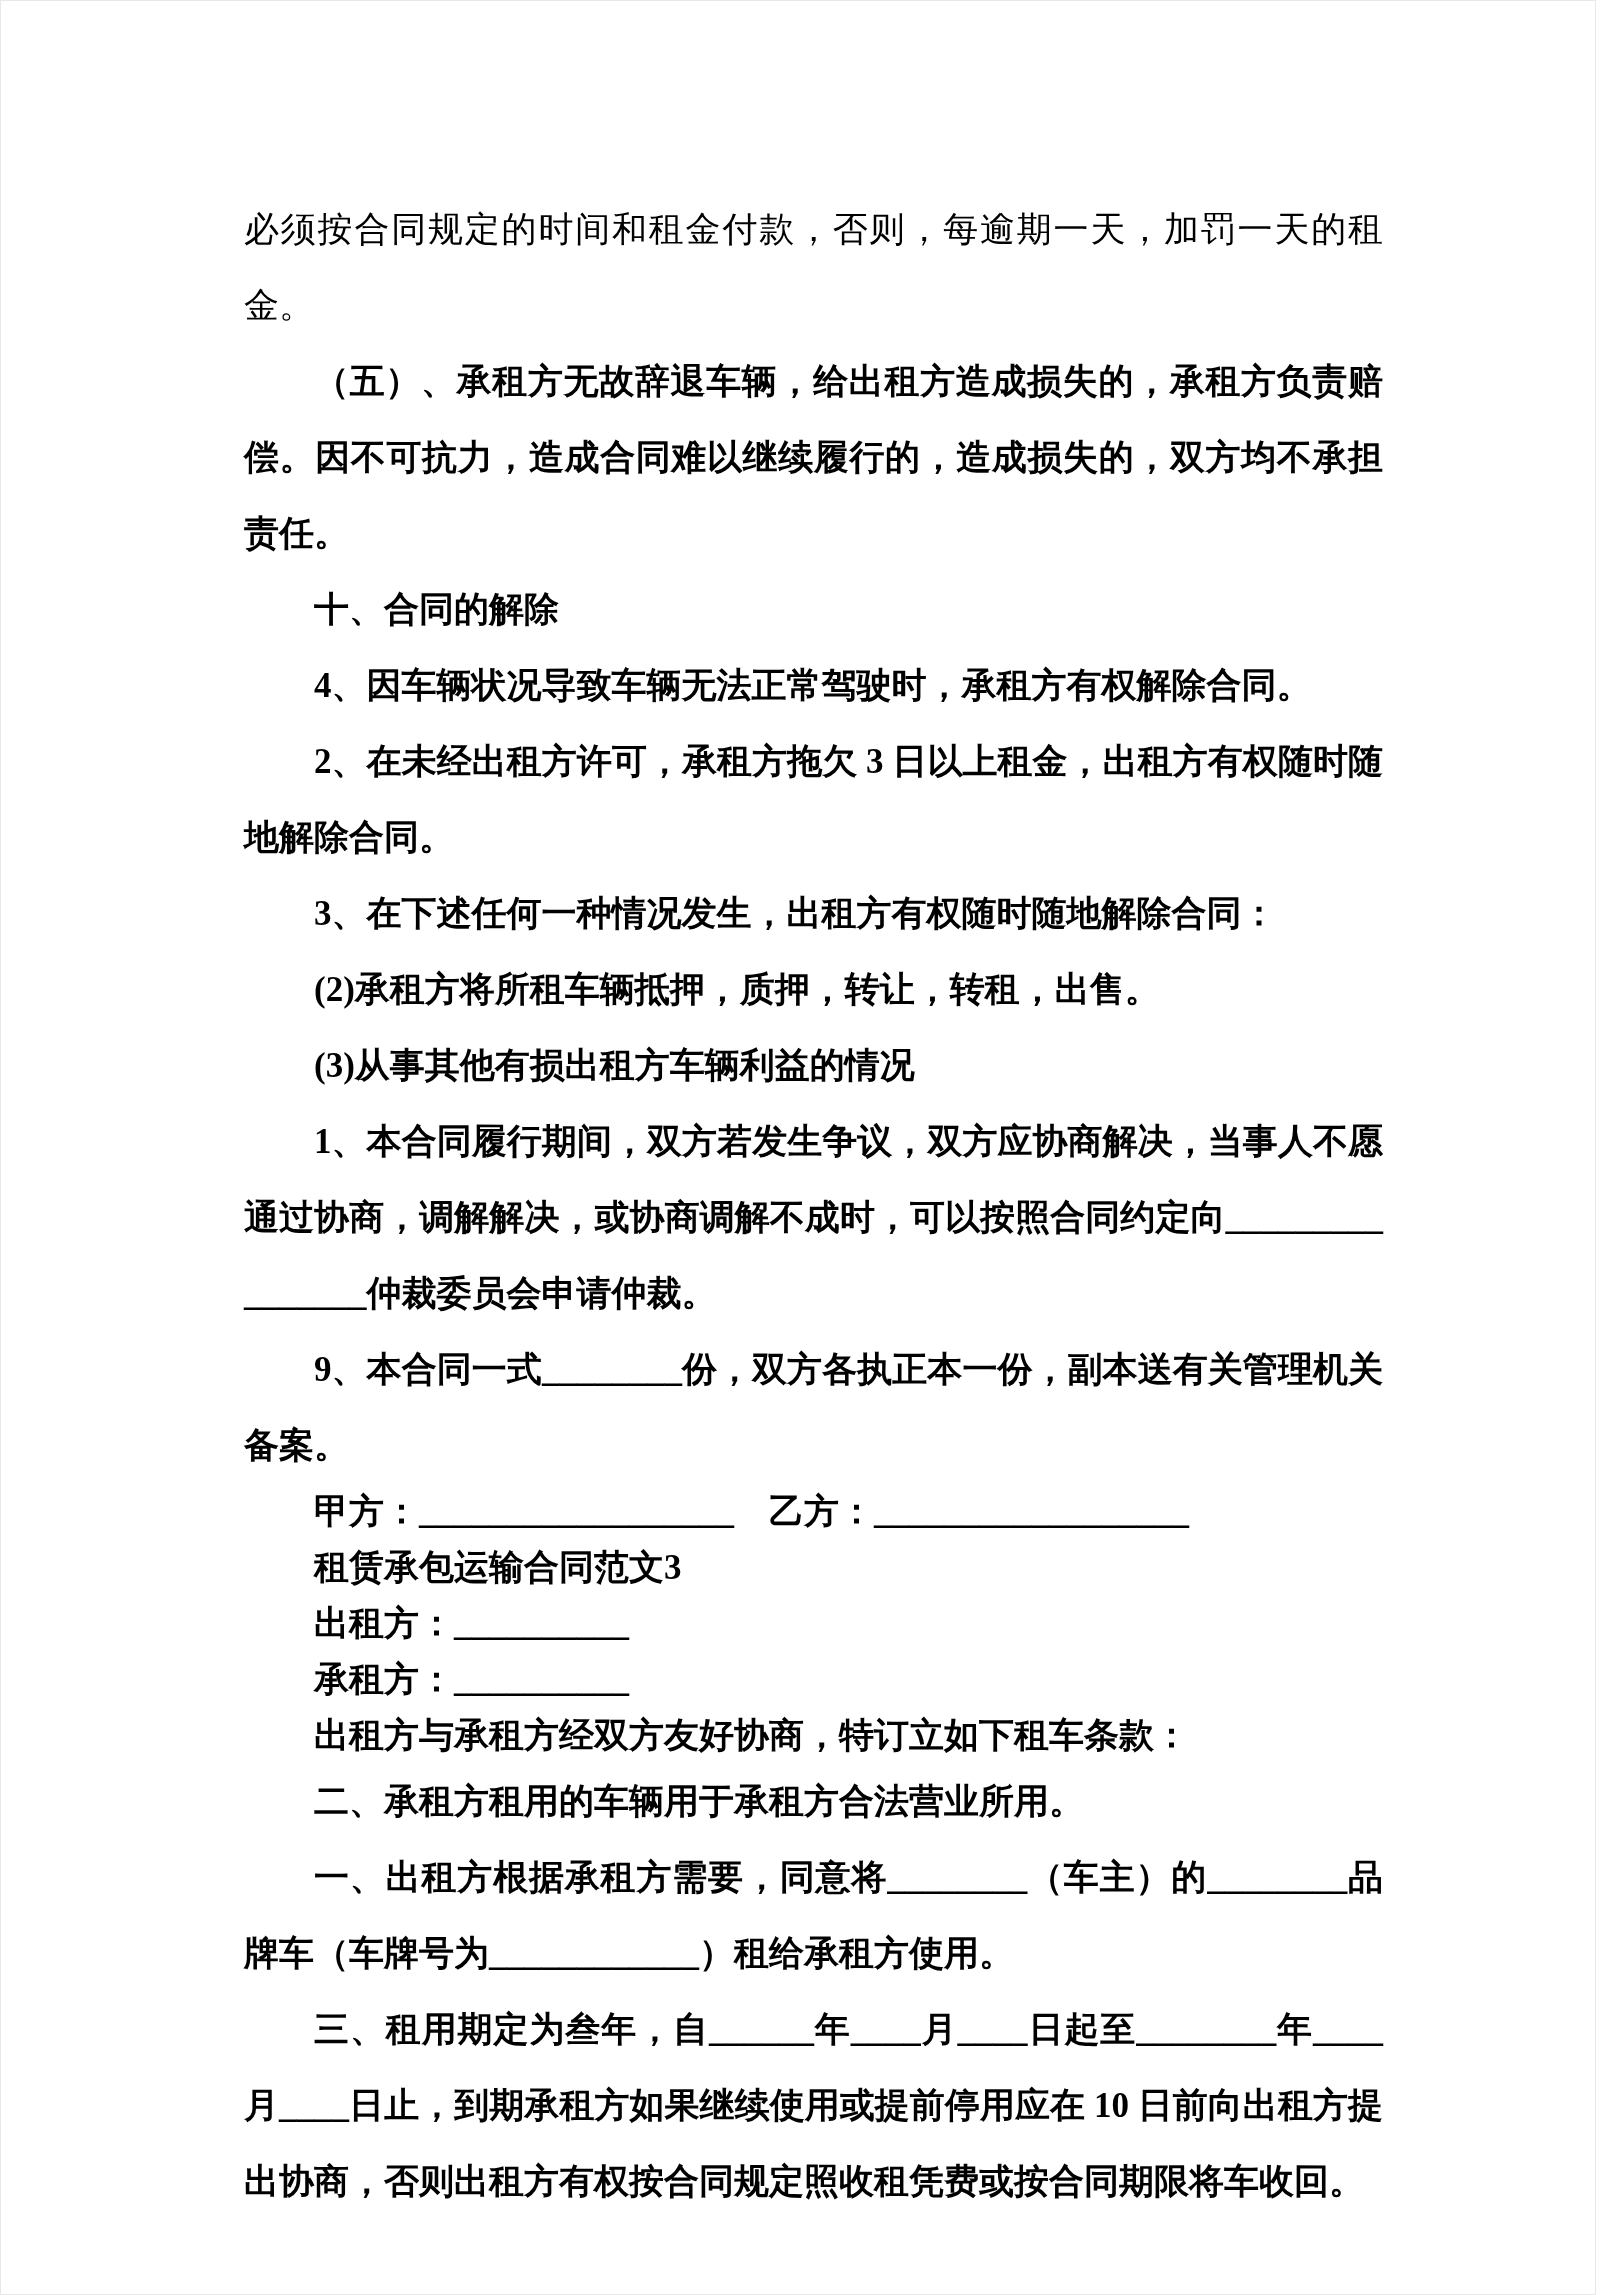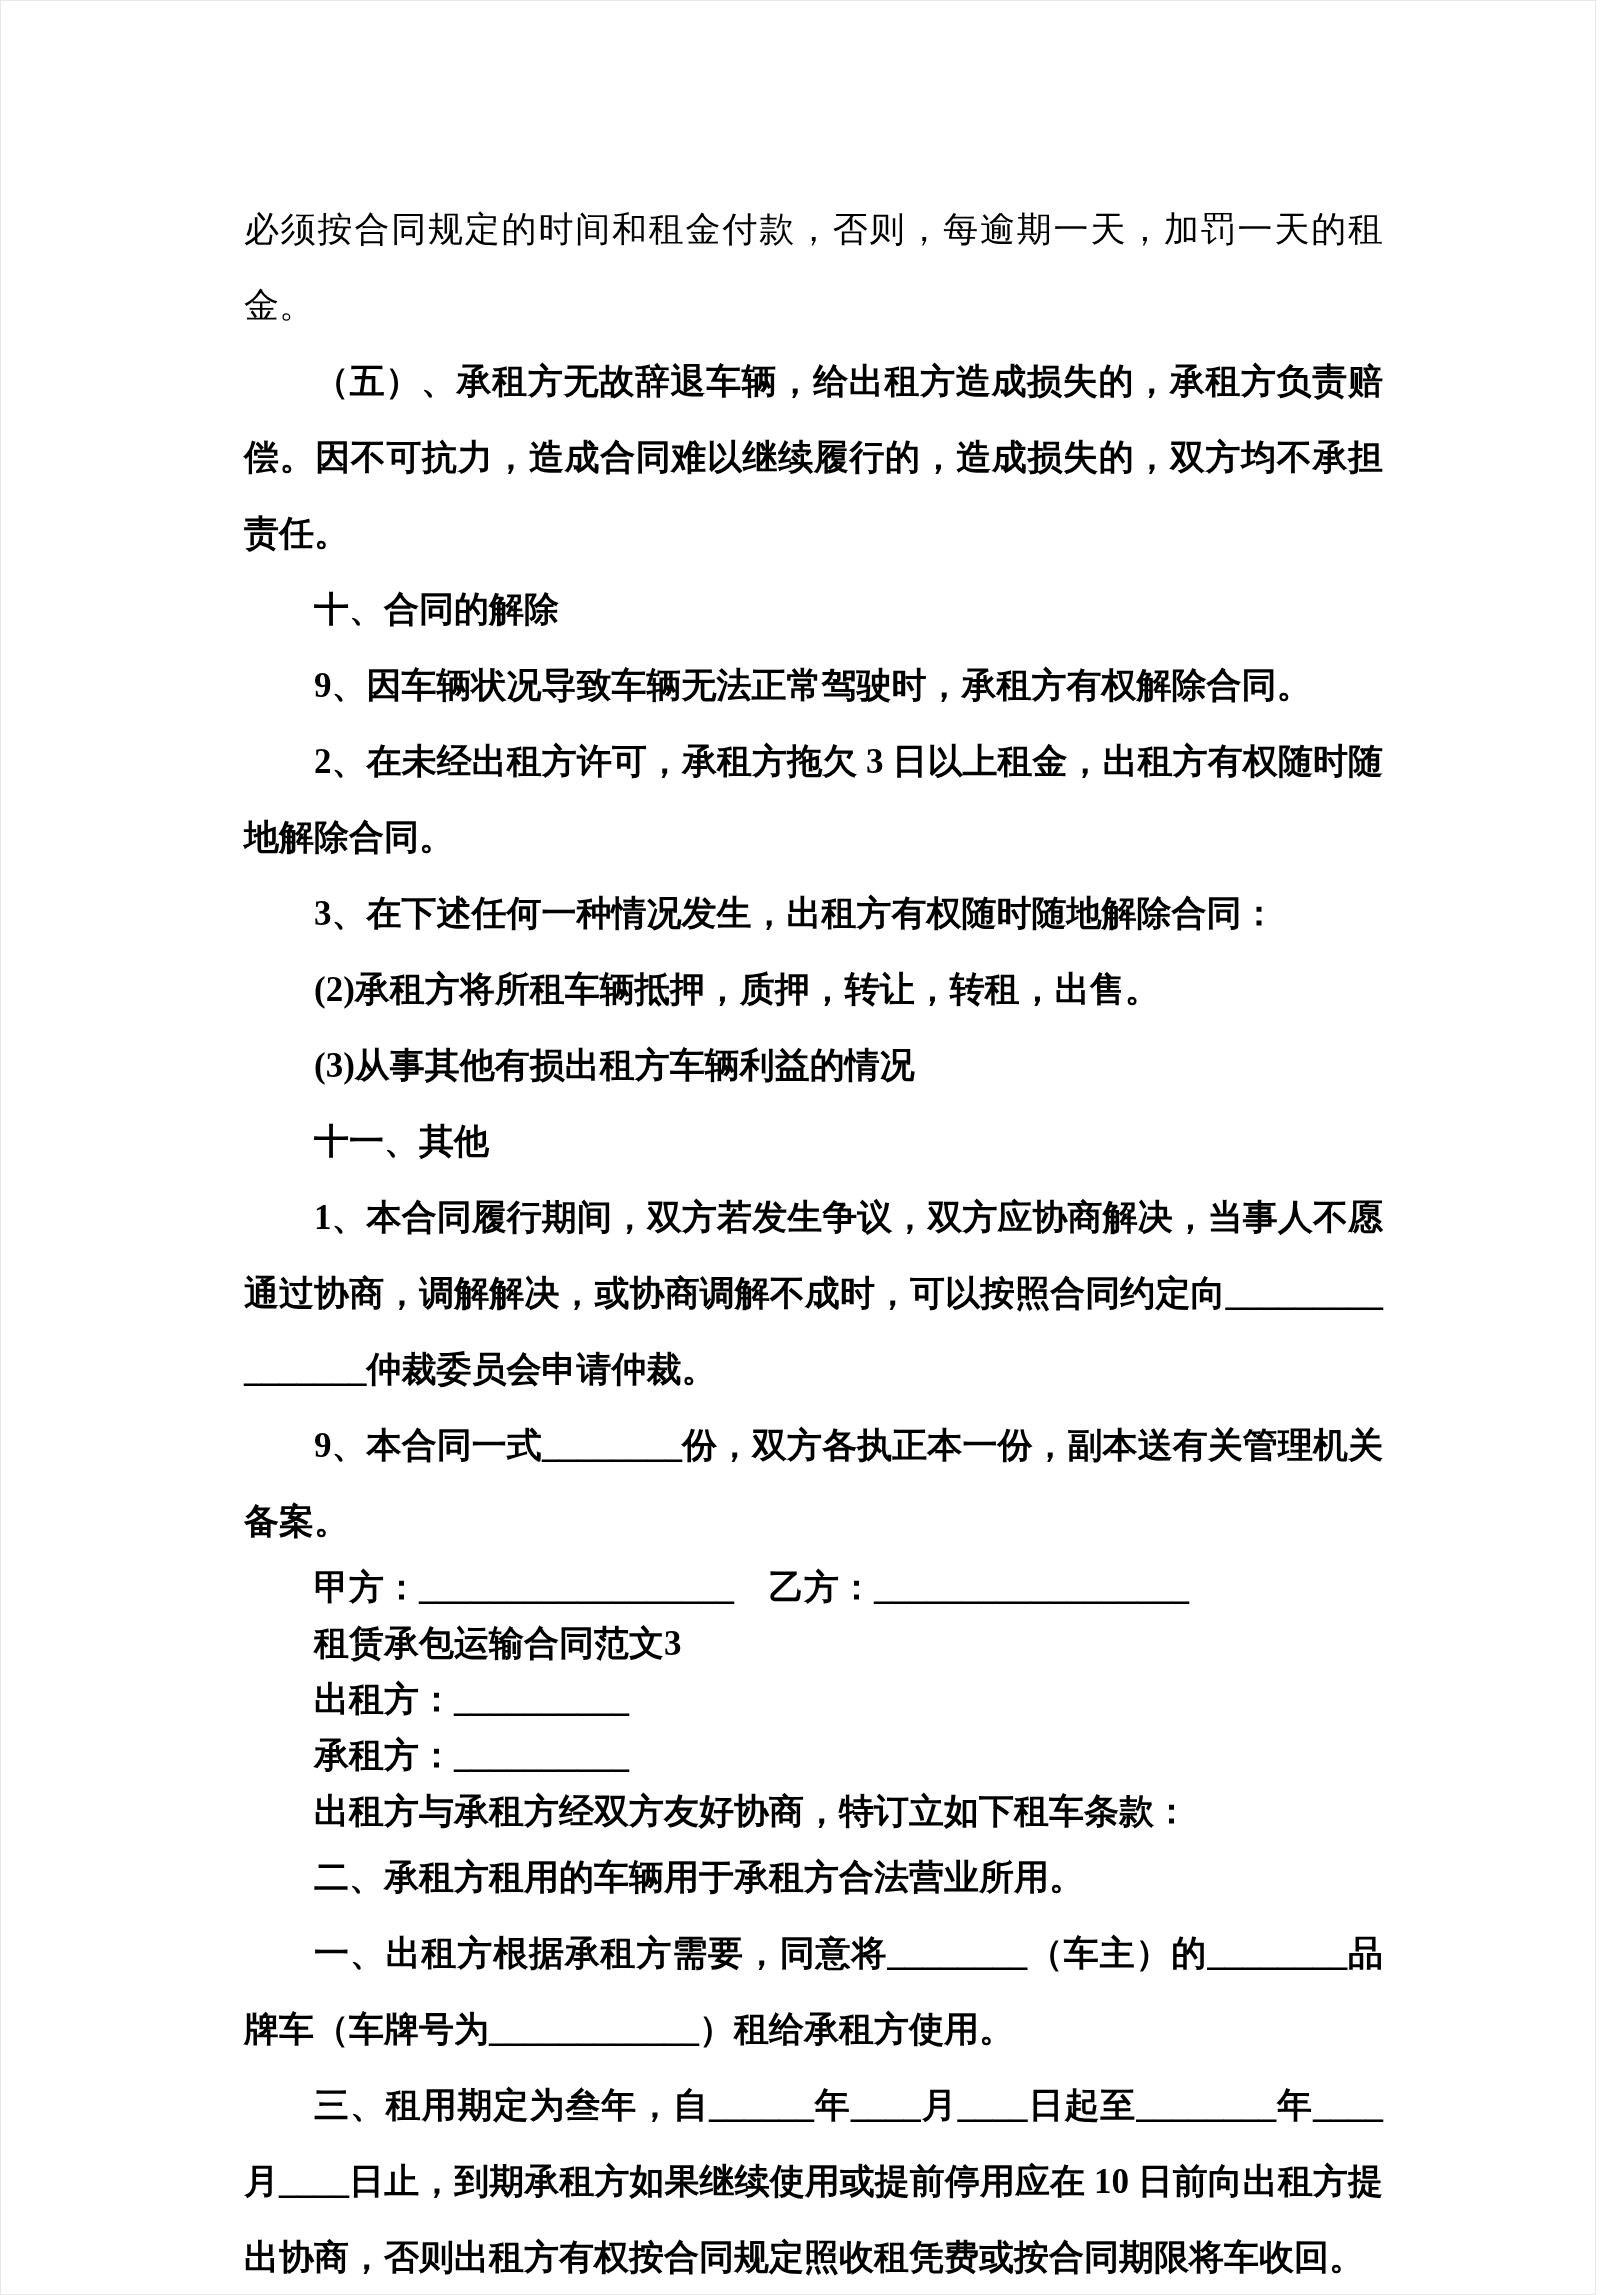--- a/index.html
+++ b/index.html
@@ -39,26 +39,25 @@
   }
 </style>
 </head>
 <body>
 
 <div class="page">
   <div class="doc-body">
       <p class="para">必须按合同规定的时间和租金付款，否则，每逾期一天，加罚一天的租金。</p>
       <p class="para indent">（五）、承租方无故辞退车辆，给出租方造成损失的，承租方负责赔偿。因不可抗力，造成合同难以继续履行的，造成损失的，双方均不承担责任。</p>
       <p class="para indent">十、合同的解除</p>
-      <p class="para indent">9、因车辆状况导致车辆无法正常驾驶时，承租方有权解除合同。</p>
+      <p class="para indent">4、因车辆状况导致车辆无法正常驾驶时，承租方有权解除合同。</p>
       <p class="para indent">2、在未经出租方许可，承租方拖欠 3 日以上租金，出租方有权随时随地解除合同。</p>
       <p class="para indent">3、在下述任何一种情况发生，出租方有权随时随地解除合同：</p>
       <p class="para indent">(2)承租方将所租车辆抵押，质押，转让，转租，出售。</p>
       <p class="para indent">(3)从事其他有损出租方车辆利益的情况</p>
-      <p class="para indent">十一、其他</p>
       <p class="para indent">1、本合同履行期间，双方若发生争议，双方应协商解决，当事人不愿通过协商，调解解决，或协商调解不成时，可以按照合同约定向________________仲裁委员会申请仲裁。</p>
       <p class="para indent">9、本合同一式________份，双方各执正本一份，副本送有关管理机关备案。</p>
       <p class="para indent compact">甲方：__________________　乙方：__________________</p>
       <p class="para indent compact">租赁承包运输合同范文3</p>
       <p class="para indent compact">出租方：__________</p>
       <p class="para indent compact">承租方：__________</p>
       <p class="para indent compact">出租方与承租方经双方友好协商，特订立如下租车条款：</p>
       <p class="para indent">二、承租方租用的车辆用于承租方合法营业所用。</p>
       <p class="para indent">一、出租方根据承租方需要，同意将________（车主）的________品牌车（车牌号为____________）租给承租方使用。</p>
       <p class="para indent">三、租用期定为叁年，自______年____月____日起至________年____月____日止，到期承租方如果继续使用或提前停用应在 10 日前向出租方提出协商，否则出租方有权按合同规定照收租凭费或按合同期限将车收回。</p>

